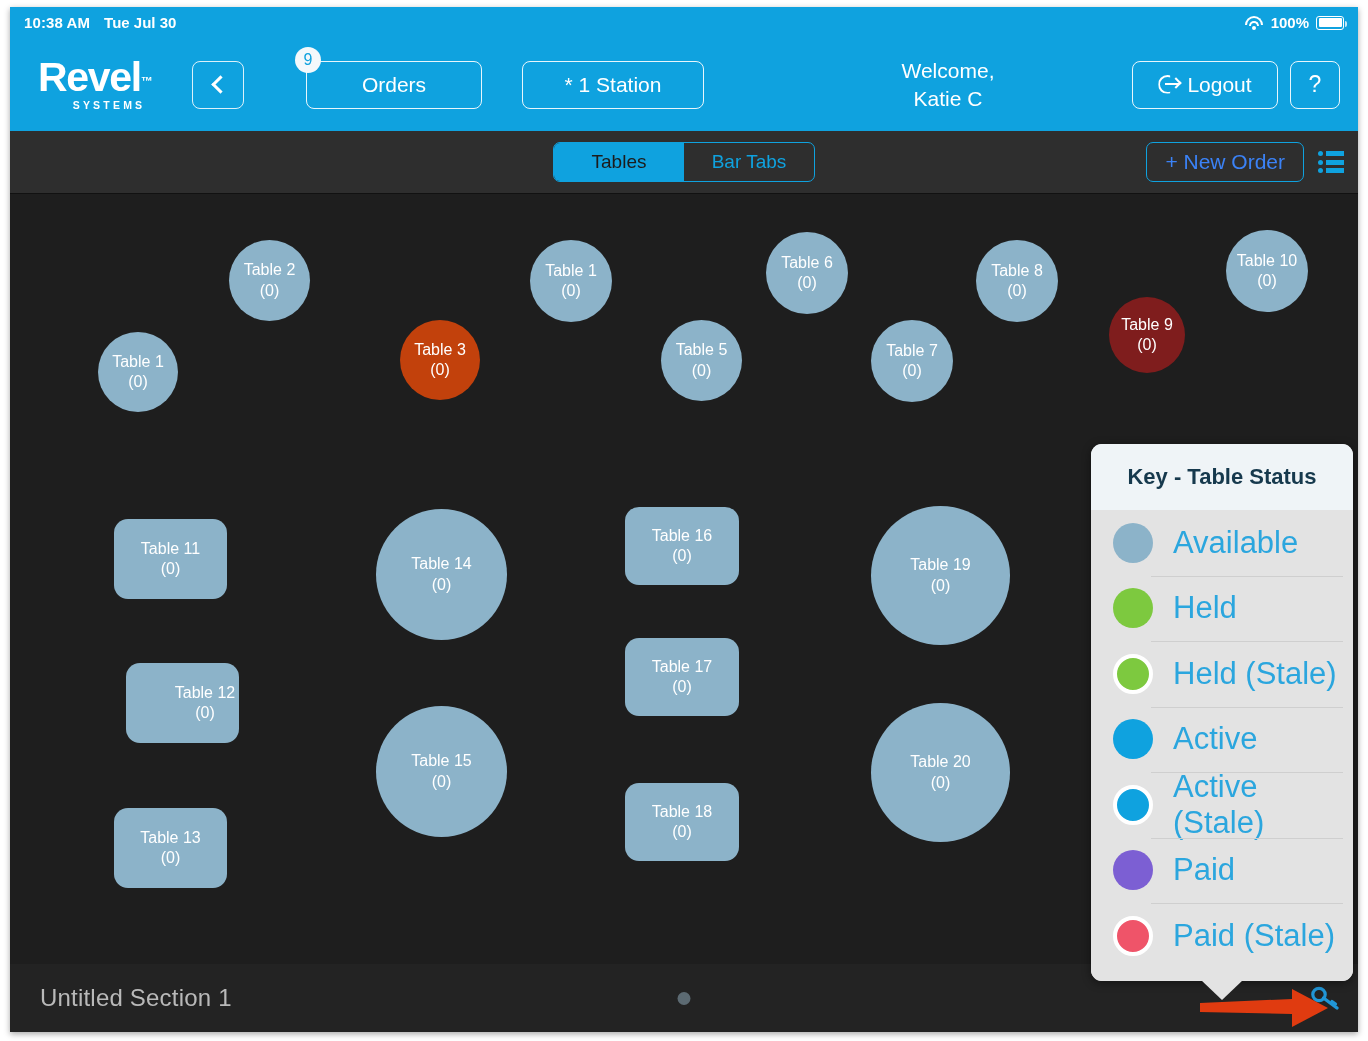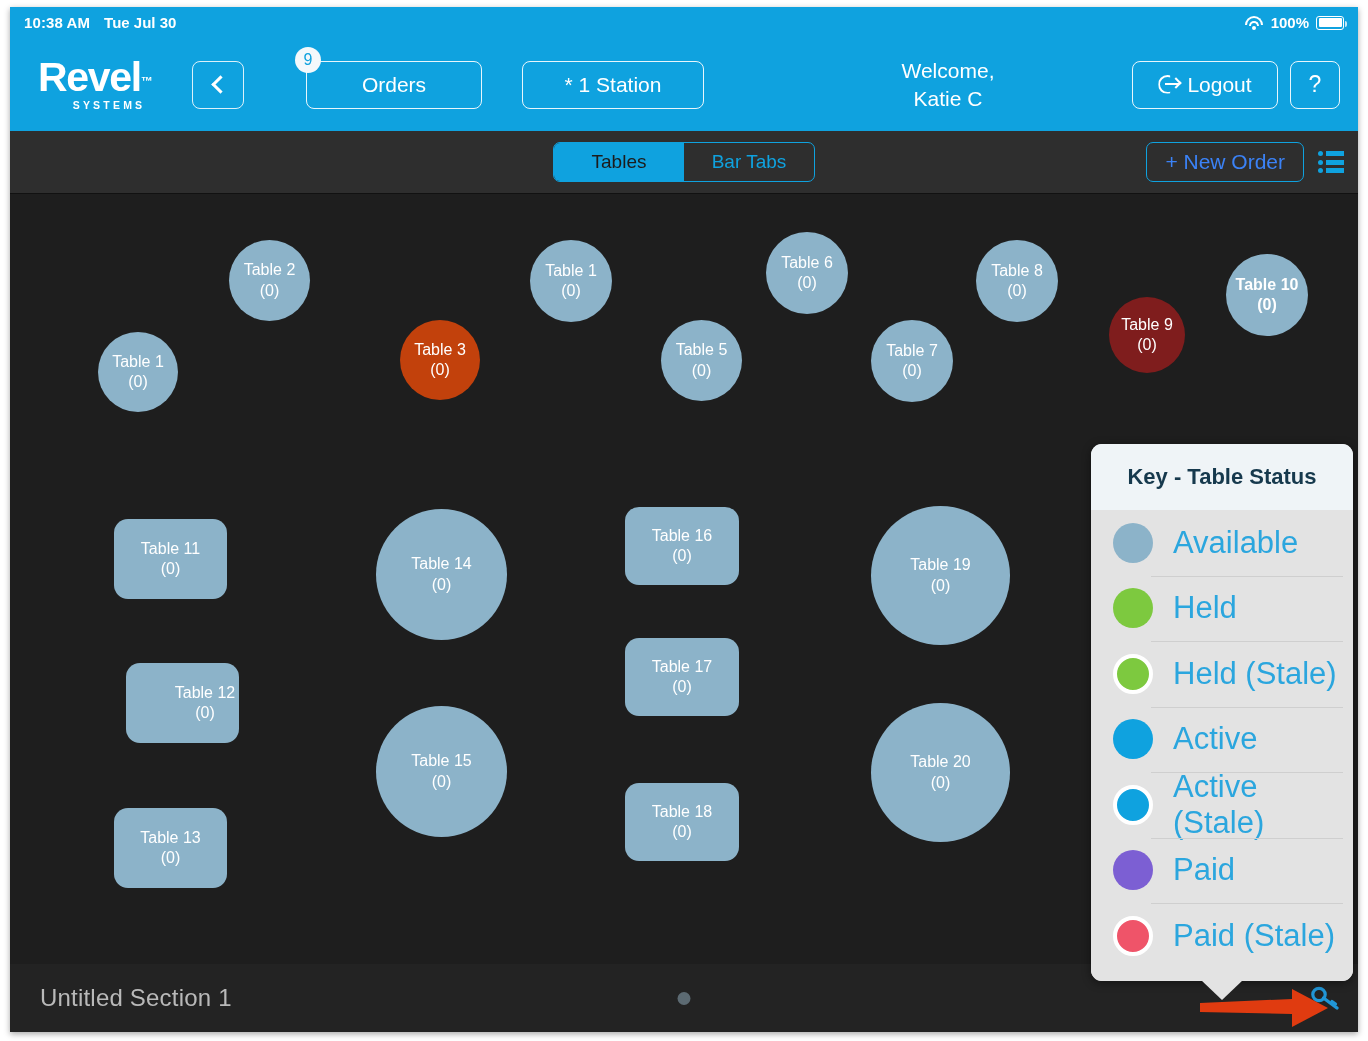--- a/index.html
+++ b/index.html
@@ -304,21 +304,21 @@
         <span class="t-count">(0)</span>
       </div>
       <div class="table circle" style="left: 966px; top: 46px; width: 82px; height: 82px; background: rgb(140, 179, 201);">
         <span class="t-name">Table 8</span>
         <span class="t-count">(0)</span>
       </div>
       <div class="table circle" style="left: 1099px; top: 103px; width: 76px; height: 76px; background: #7f1d1d;">
         <span class="t-name">Table 9</span>
         <span class="t-count">(0)</span>
       </div>
-      <div class="table circle" style="left: 1216px; top: 60px; width: 82px; height: 82px; background: rgb(140, 179, 201); font-weight: bold;">
+      <div class="table circle" style="left: 1216px; top: 36px; width: 82px; height: 82px; background: rgb(140, 179, 201);">
         <span class="t-name">Table 10</span>
         <span class="t-count">(0)</span>
       </div>
       <div class="table rect" style="left: 104px; top: 325px; width: 113px; height: 80px; background: rgb(140, 179, 201);">
         <span class="t-name">Table 11</span>
         <span class="t-count">(0)</span>
       </div>
       <div class="table rect" style="left: 116px; top: 469px; width: 113px; height: 80px; background: rgb(140, 179, 201); padding-left: 45px;">
         <span class="t-name">Table 12</span>
         <span class="t-count">(0)</span>

